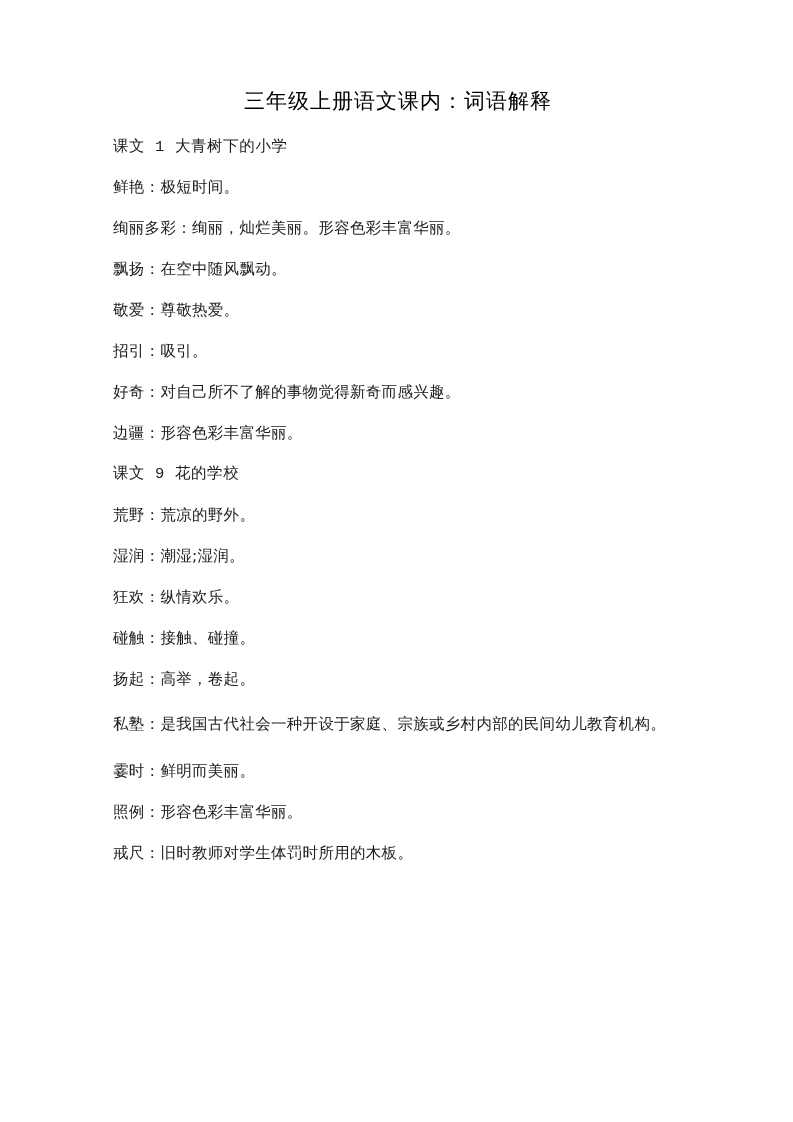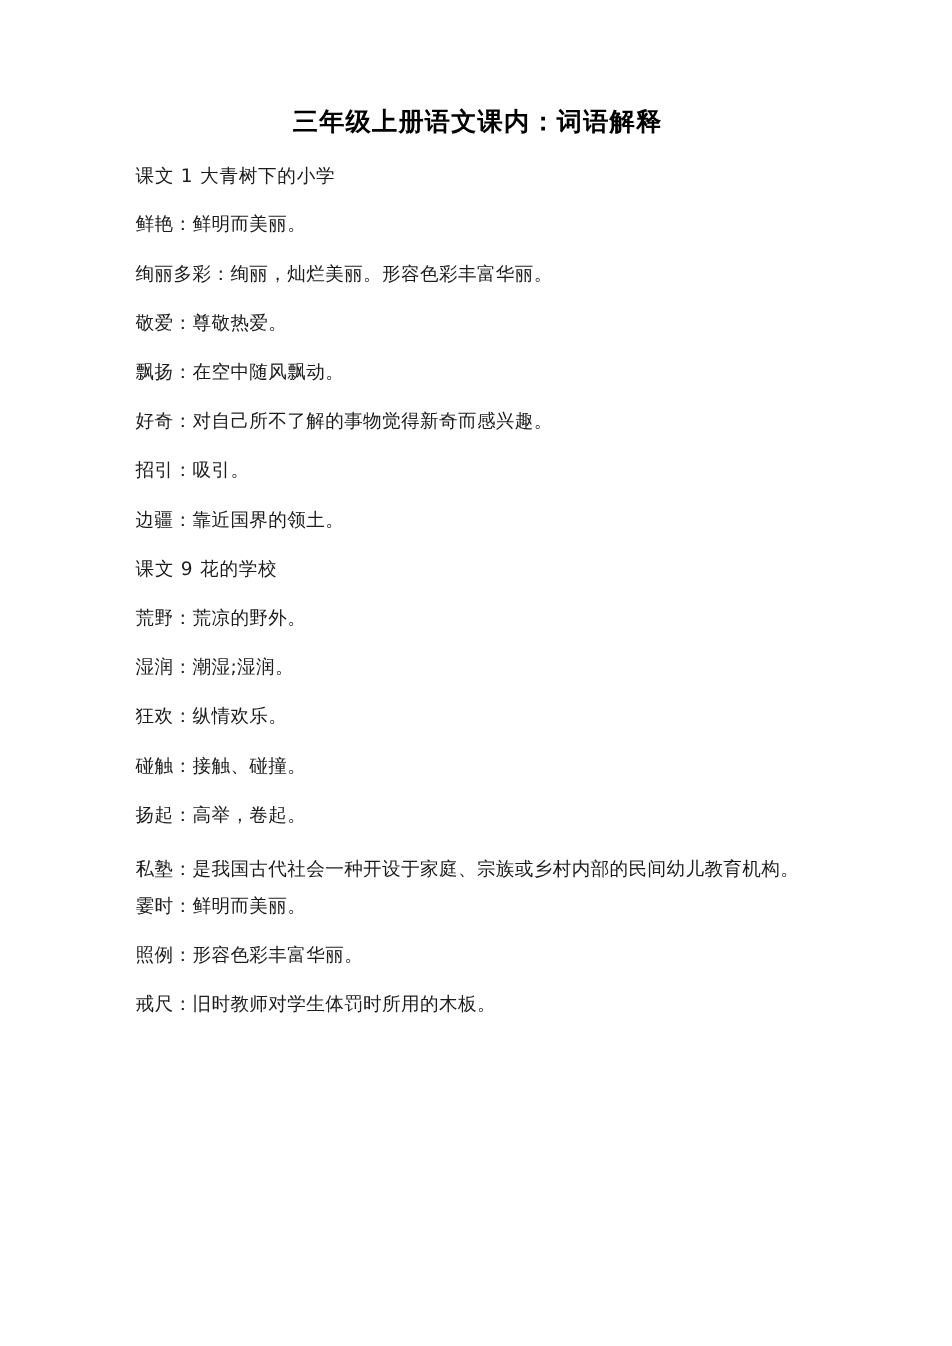--- a/index.html
+++ b/index.html
@@ -24,58 +24,59 @@
     background: #ffffff;
   }
   .content {
     position: absolute;
     left: 113px;
     top: 86px;
     width: 570px;
   }
   .doc-title {
     font-size: 21px;
-    font-weight: 700;
+    font-weight: 400;
     text-align: center;
     letter-spacing: 1px;
     margin: 0 0 18px 0;
     line-height: 1.5;
     color: #000000;
   }
   .line {
     font-size: 15.5px;
     line-height: 1.45;
     margin: 0 0 18.5px 0;
     color: #1c1c1c;
     letter-spacing: 0.3px;
     word-break: break-all;
   }
   .line.heading {
     letter-spacing: 0.6px;
+    font-family: Liberation Mono, monospace;
   }
   .line.wrap {
-    margin-bottom: 3px;
+    margin-bottom: 19px;
     line-height: 2.05;
   }
 </style>
 </head>
 <body>
 
 <div class="page">
   <div class="content">
     <h1 class="doc-title">三年级上册语文课内：词语解释</h1>
     <div id="lines-container">
         <p class="line heading">课文 1  大青树下的小学</p>
-        <p class="line">鲜艳：鲜明而美丽。</p>
+        <p class="line">鲜艳：极短时间。</p>
         <p class="line">绚丽多彩：绚丽，灿烂美丽。形容色彩丰富华丽。</p>
+        <p class="line">飘扬：在空中随风飘动。</p>
         <p class="line">敬爱：尊敬热爱。</p>
-        <p class="line">飘扬：在空中随风飘动。</p>
+        <p class="line">招引：吸引。</p>
         <p class="line">好奇：对自己所不了解的事物觉得新奇而感兴趣。</p>
-        <p class="line">招引：吸引。</p>
-        <p class="line">边疆：靠近国界的领土。</p>
+        <p class="line">边疆：形容色彩丰富华丽。</p>
         <p class="line heading">课文 9  花的学校</p>
         <p class="line">荒野：荒凉的野外。</p>
         <p class="line">湿润：潮湿;湿润。</p>
         <p class="line">狂欢：纵情欢乐。</p>
         <p class="line">碰触：接触、碰撞。</p>
         <p class="line">扬起：高举，卷起。</p>
         <p class="line wrap">私塾：是我国古代社会一种开设于家庭、宗族或乡村内部的民间幼儿教育机构。</p>
         <p class="line">霎时：鲜明而美丽。</p>
         <p class="line">照例：形容色彩丰富华丽。</p>
         <p class="line">戒尺：旧时教师对学生体罚时所用的木板。</p>

